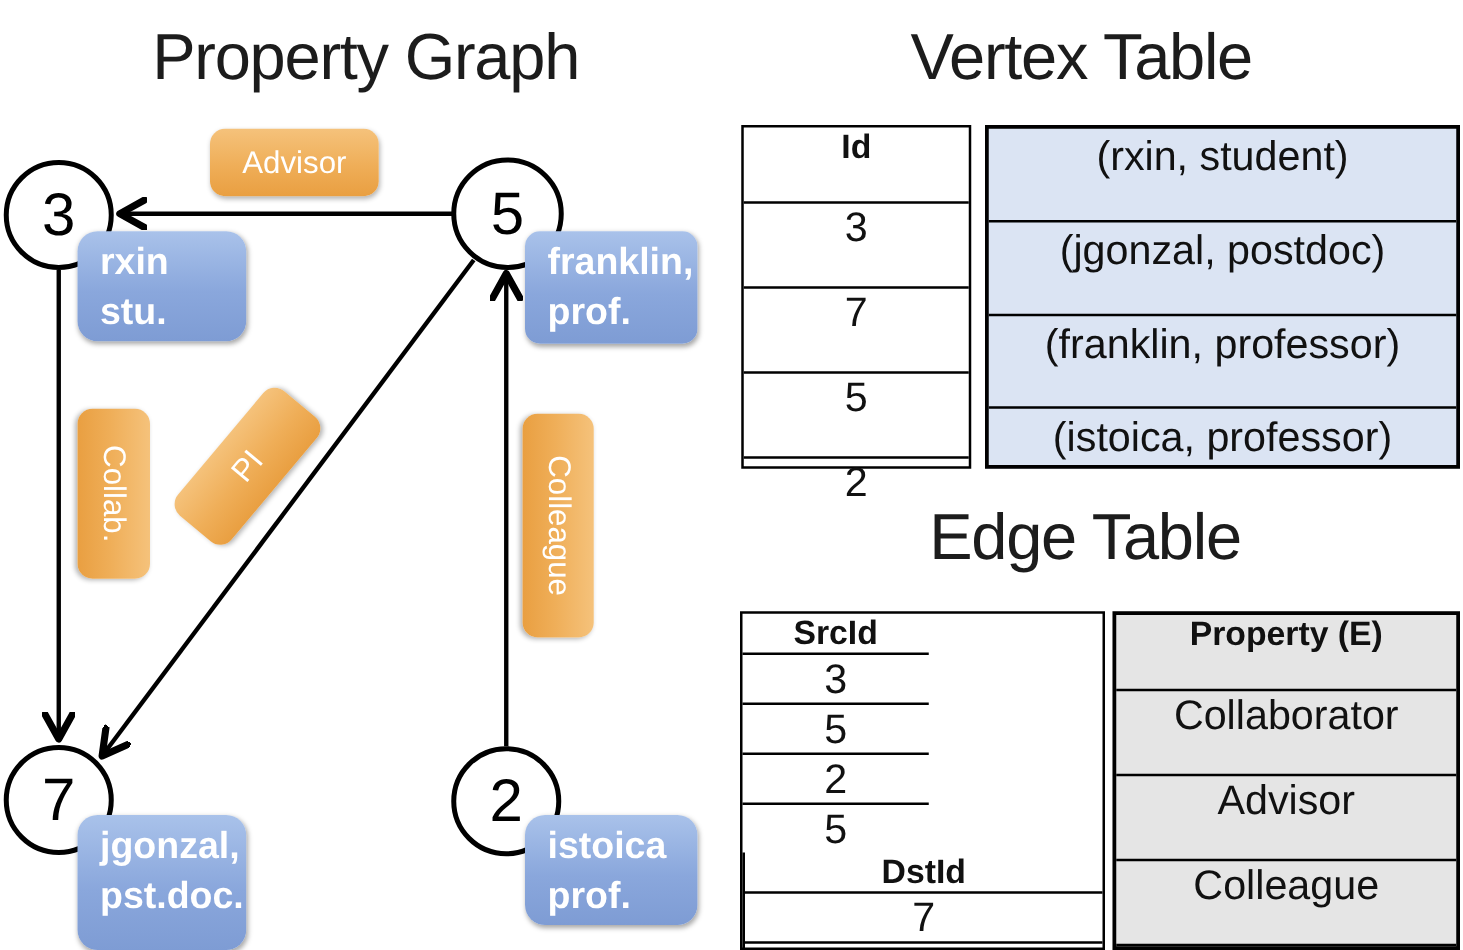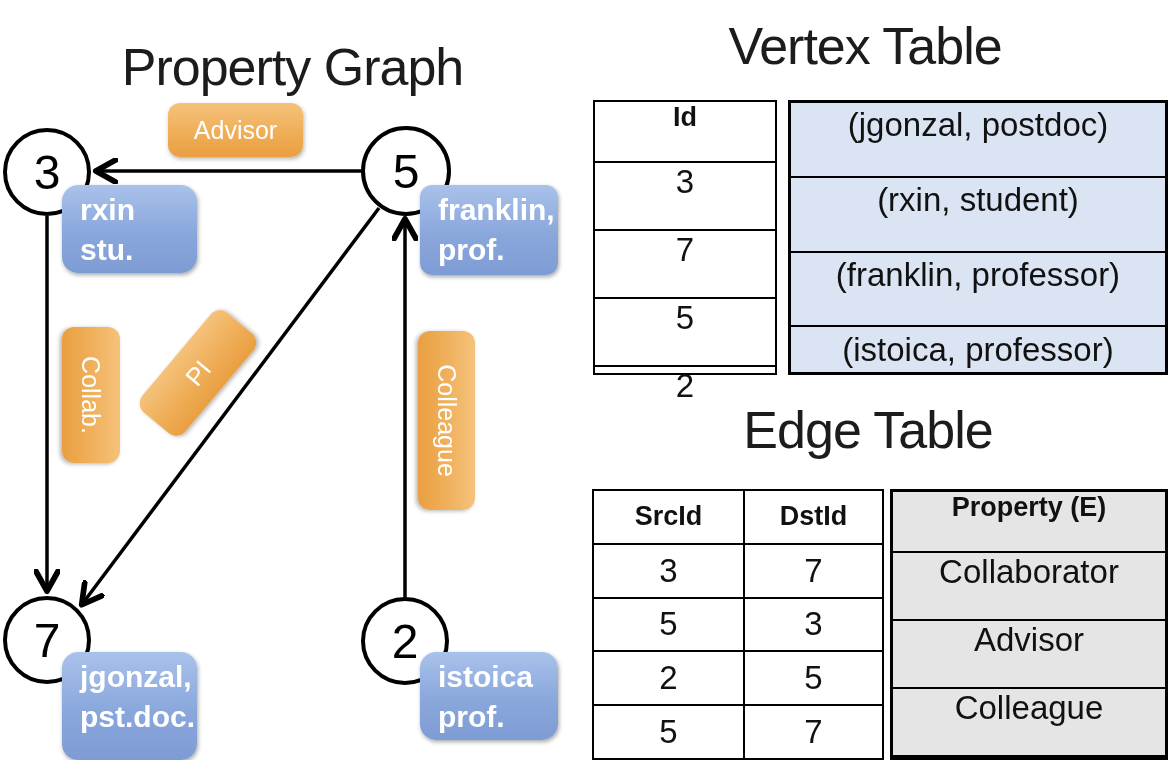--- a/index.html
+++ b/index.html
@@ -36,30 +36,30 @@
   .subtable {
     position:absolute; display:flex; flex-direction:column;
     border:3px solid #000; box-sizing:border-box; background:#fff;gap:28px;
   }
   .subtable .cell {
     flex:1; display:flex; align-items:center; justify-content:center;
     font-size:33px; color:#111; white-space:nowrap;
   }
   .subtable .cell + .cell { border-top:2.5px solid #000; }
   .subtable .cell.hdr { font-size:27px; font-weight:bold; }
-  .pairgrid { display:flex; height:100%; }
+  .pairgrid { display:flex; flex-direction:column; height:100%; }
   .pairgrid .col { display:flex; flex-direction:column; }
   .pairgrid .col + .col { border-left:2.5px solid #000; }
 </style>
 </head>
 <body>
 
 <div id="stage">
 
-  <div class="title" style="left:0; top:16px; width:585px;margin-top:21px;">Property Graph</div>
+  <div class="title" style="left:0; top:16px; width:585px;">Property Graph</div>
 
   <svg id="edges-svg" width="585" height="760" viewBox="0 0 585 760">
     <defs>
       <marker id="arrow" viewBox="0 0 12 12" refX="9" refY="6" markerWidth="7.5" markerHeight="7.5" orient="auto">
         <path d="M1,1 L10,6 L1,11" fill="none" stroke="#000" stroke-width="2.6" stroke-linecap="round" stroke-linejoin="round"></path>
       </marker>
     </defs>
     <line x1="364" y1="171" x2="98" y2="171" stroke="#000" stroke-width="3.5" marker-end="url(#arrow)"></line>
     <line x1="47" y1="216" x2="47" y2="589" stroke="#000" stroke-width="3.5" marker-end="url(#arrow)"></line>
     <line x1="379" y1="208" x2="83" y2="603" stroke="#000" stroke-width="3.5" marker-end="url(#arrow)"></line>
@@ -113,22 +113,22 @@
 
   <div class="subtable" style="left:593px; top:100px; width:184px; height:275px; border-width:2.5px;">
     <div class="cell hdr">Id</div>
     <div class="cell">3</div>
     <div class="cell">7</div>
     <div class="cell">5</div>
     <div class="cell">2</div>
   </div>
 
   <div class="subtable" style="left:788px; top:100px; width:380px; height:275px; background:#dbe4f3;">
+    <div class="cell">(rxin, student)</div>
     <div class="cell">(jgonzal, postdoc)</div>
-    <div class="cell">(rxin, student)</div>
     <div class="cell">(franklin, professor)</div>
     <div class="cell">(istoica, professor)</div>
   </div>
 
   <div class="title" style="left:593px; top:400px; width:550px;">Edge Table</div>
 
   <div class="subtable" style="left:592px; top:489px; width:292px; height:271px; border-width:2.5px;">
     <div class="pairgrid" style="flex:1;">
       <div class="col" style="width:149px;">
         <div class="cell hdr">SrcId</div>

